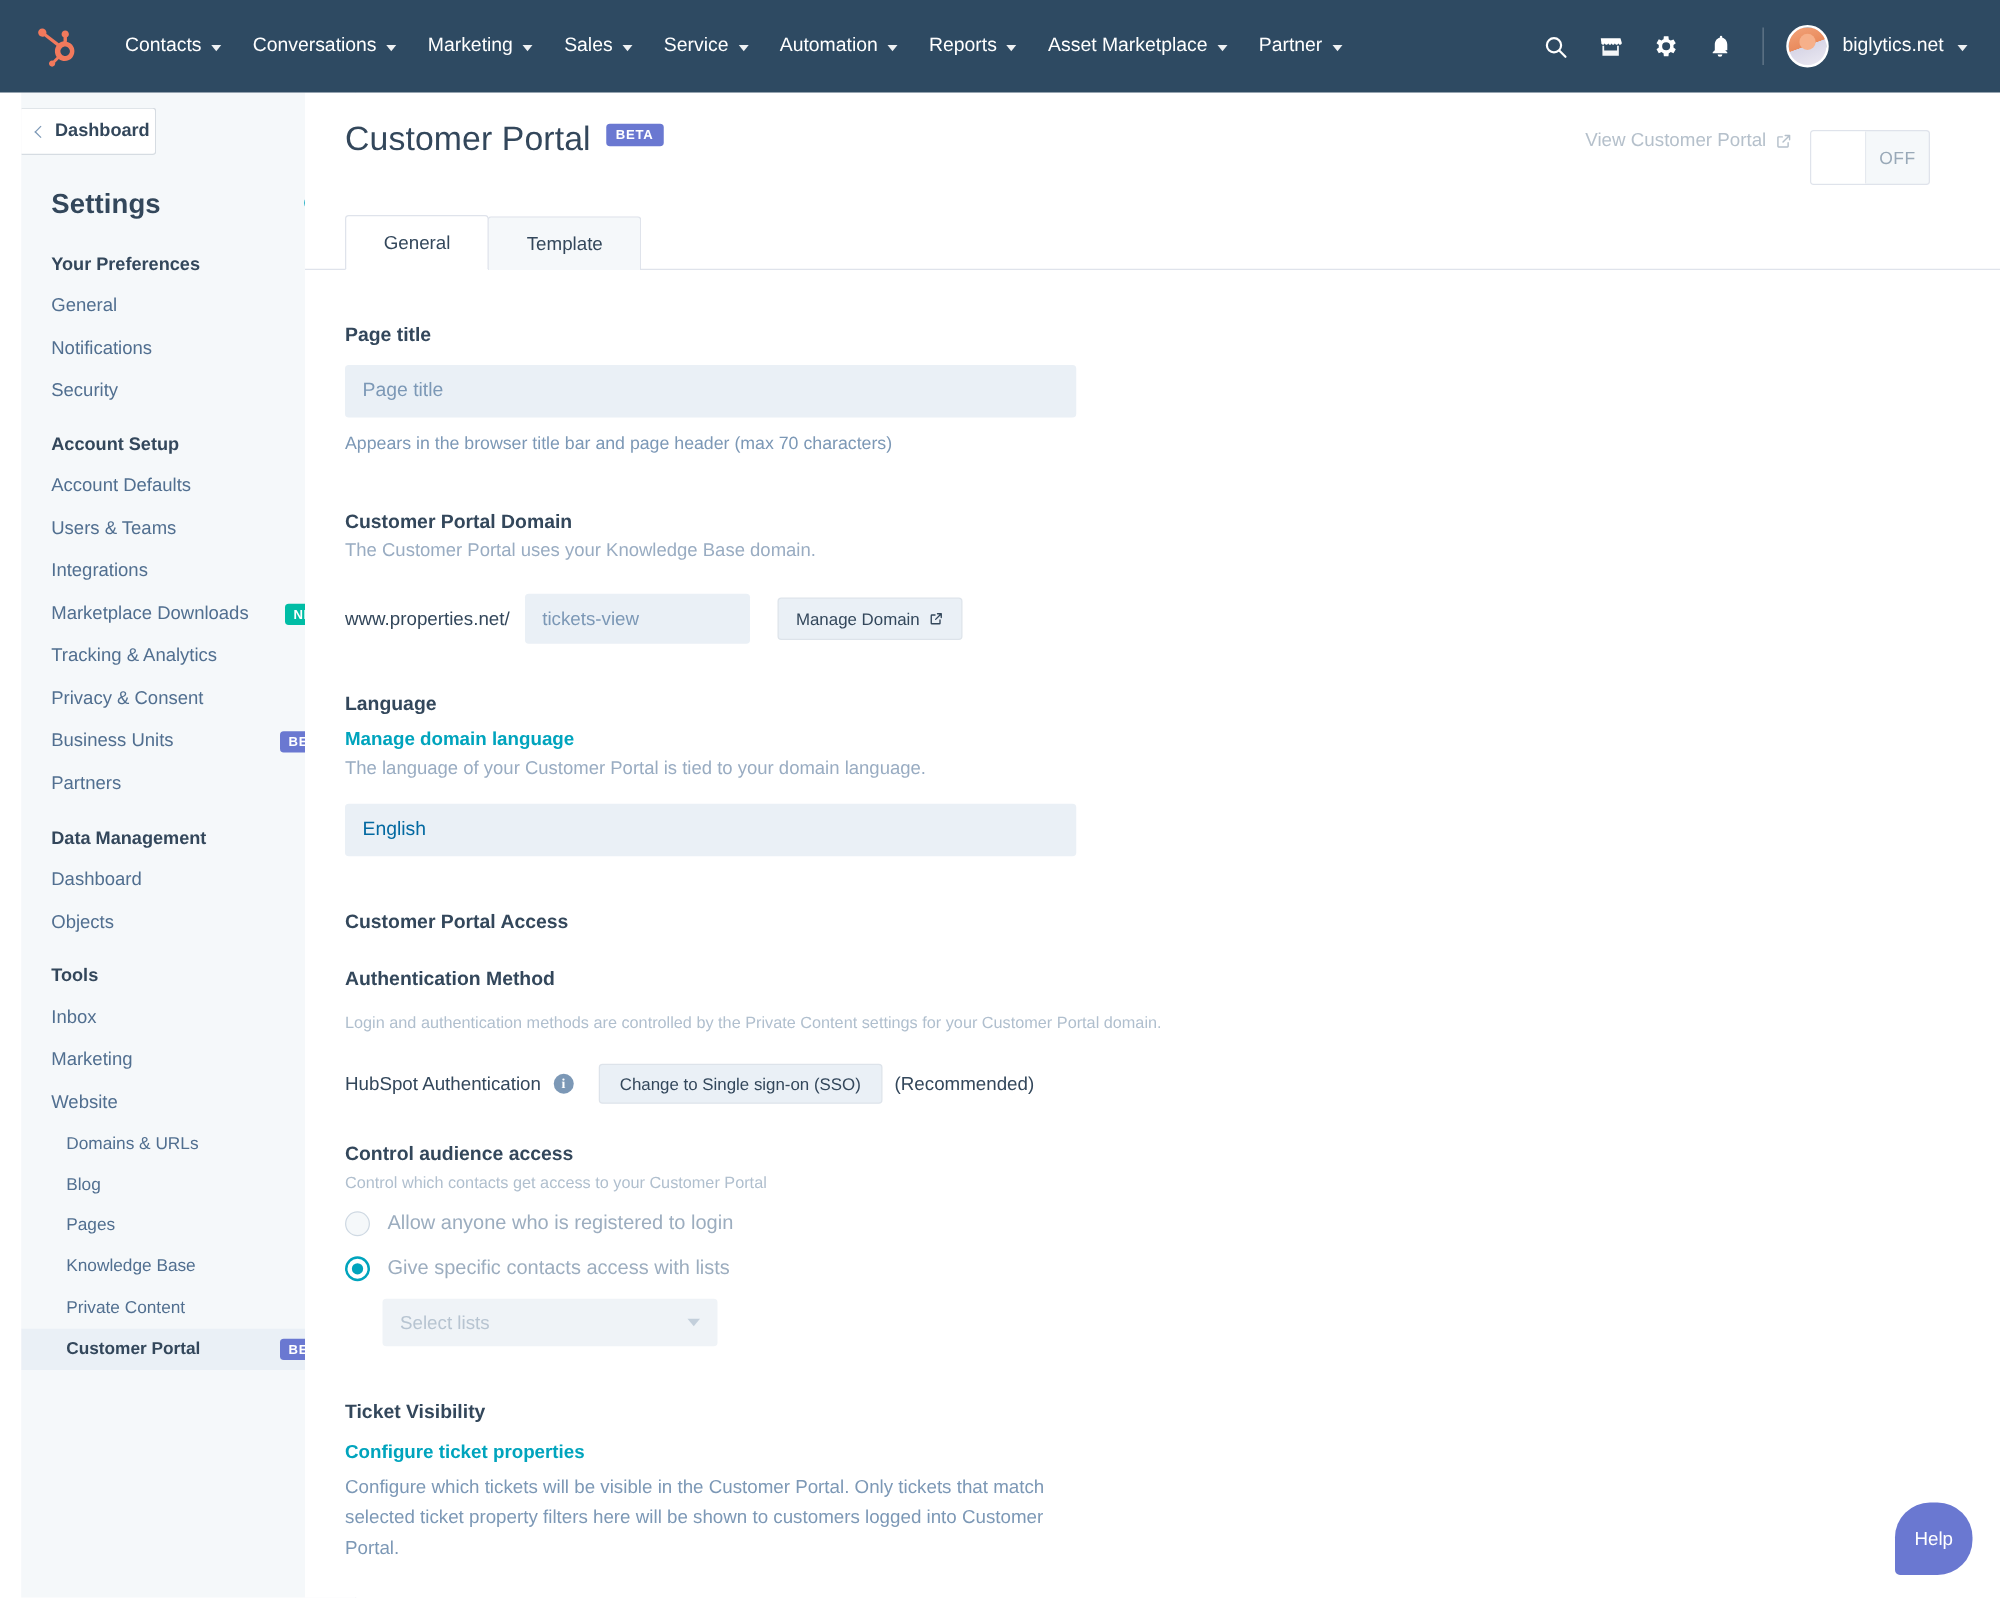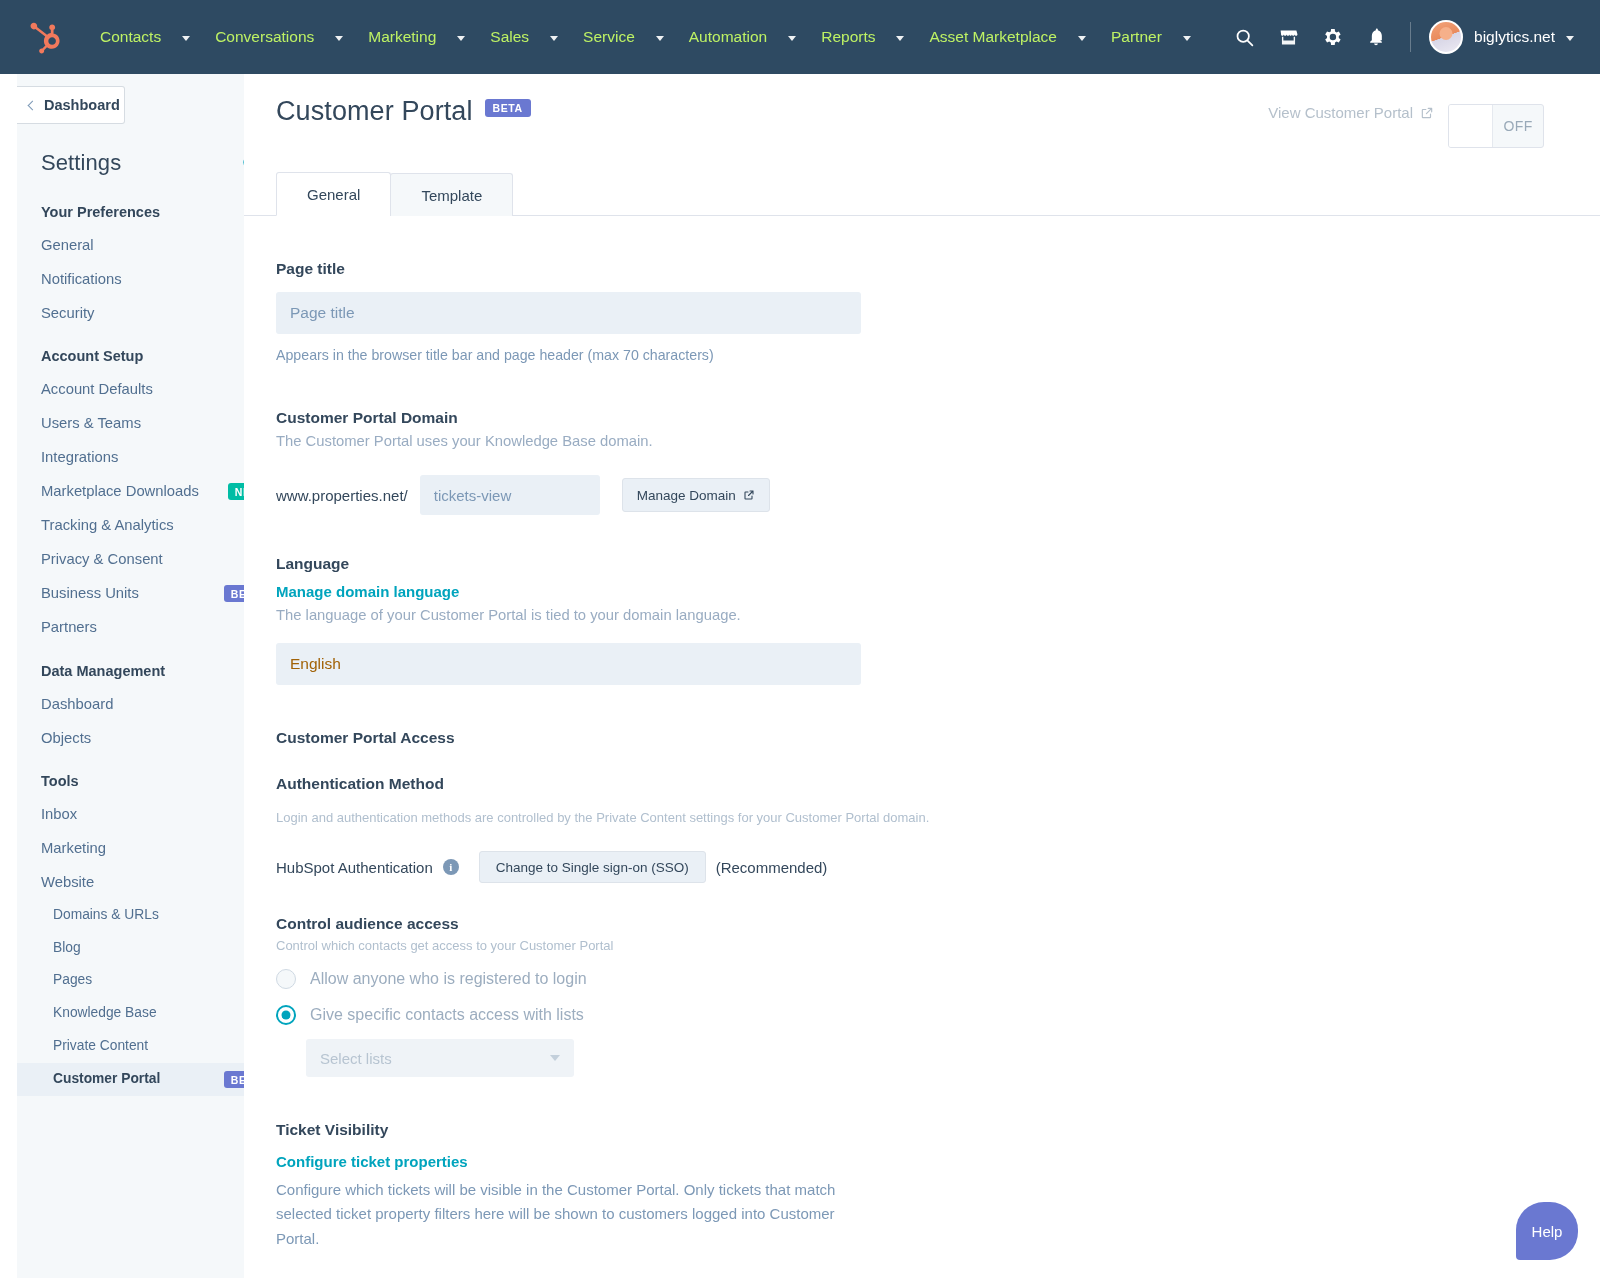--- a/index.html
+++ b/index.html
@@ -17,22 +17,22 @@
     position: absolute; top: 0; left: 0;
     width: 1600px; height: 74px;
     background: #2e4a62;
     display: flex; align-items: center;
     padding: 0 22px 0 26px;
     z-index: 30;
   }
   .hs-logo { width: 38px; height: 38px; flex: none; margin-right: 24px; }
   .nav-items { display: flex; align-items: center; gap: 1px; }
   .nav-item {
-    display: flex; align-items: center; gap: 21px;
-    color: #bef264; font-size: 15.5px;
+    display: flex; align-items: center; gap: 8px;
+    color: #ffffff; font-size: 15.5px;
     padding: 8px 12px; cursor: pointer;
     white-space: nowrap;
   }
   .caret {
     width: 0; height: 0; flex: none;
     border-left: 4px solid transparent;
     border-right: 4px solid transparent;
     border-top: 5px solid #ffffff;
     opacity: .92;
     margin-top: 2px;
@@ -91,21 +91,21 @@
     width: 7px; height: 7px; flex: none;
     border-left: 1.6px solid #7c98b6;
     border-bottom: 1.6px solid #7c98b6;
     transform: rotate(45deg);
     margin-top: 0px;
   }
   .settings-row {
     display: flex; align-items: center;
     padding: 26px 24px 10px 24px;
   }
-  .settings-title { font-size: 22px; font-weight: 400; color: #33475b; letter-spacing: .1px; }
+  .settings-title { font-size: 22px; font-weight: 700; color: #33475b; letter-spacing: .1px; }
   .sb-search { margin-left: auto; cursor: pointer; display:flex; }
   .sb-section {
     font-size: 14.5px; font-weight: 700; color: #33475b;
     padding: 18px 24px 8px 24px;
   }
   .sb-item {
     display: flex; align-items: center;
     padding: 8px 16px 8px 24px;
     font-size: 14.8px; color: #516f90;
     cursor: pointer; min-height: 31px;
@@ -232,21 +232,21 @@
     cursor: pointer; margin-left: 22px;
   }
   .link-teal {
     color: #00a4bd; font-size: 15px; font-weight: 700;
     cursor: pointer; display: inline-block;
   }
   .lang-box {
     width: 585px; height: 42px; background: #eaf0f6;
     border: none; border-radius: 3px;
     display: flex; align-items: center; padding: 0 14px;
-    font-size: 15.5px; color: #a16207; margin-top: 20px;
+    font-size: 15.5px; color: #0369a1; margin-top: 20px;
     cursor: pointer;
   }
   .auth-row { display: flex; align-items: center; margin-top: 26px; }
   .auth-name { font-size: 15px; color: #33475b; }
   .info-icon {
     width: 16px; height: 16px; border-radius: 50%;
     background: #7c98b6; color: #ffffff;
     font-size: 11px; font-weight: 700;
     display: flex; align-items: center; justify-content: center;
     margin-left: 10px; cursor: pointer; flex: none;

